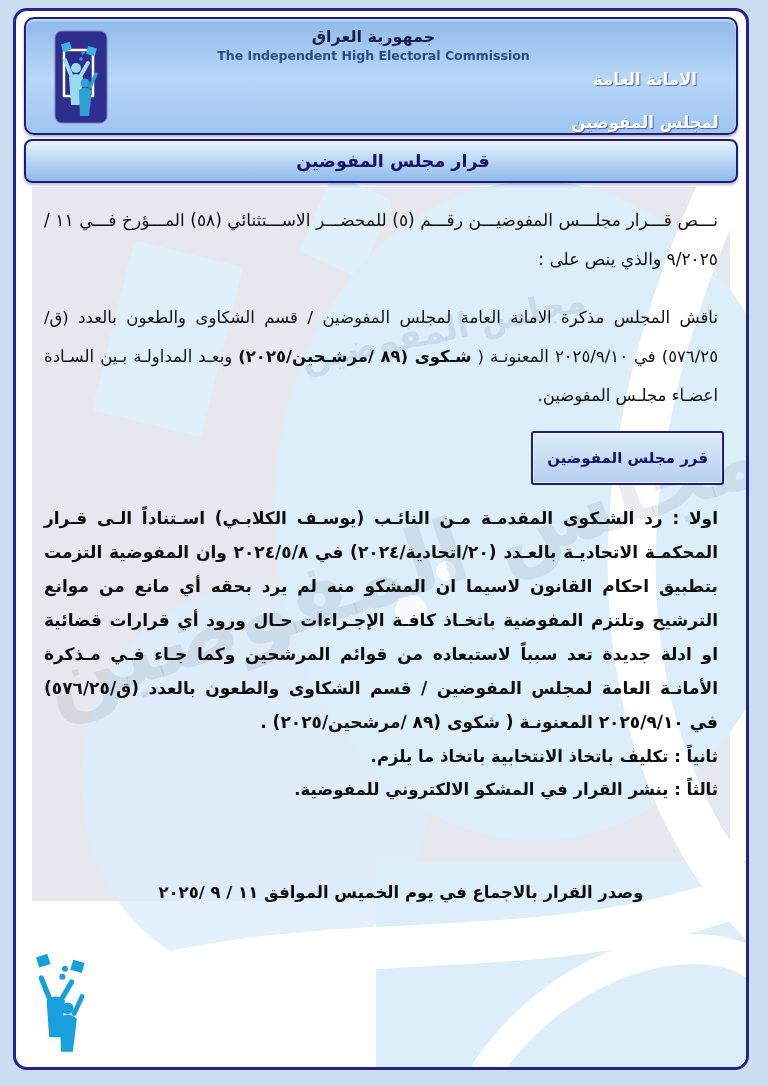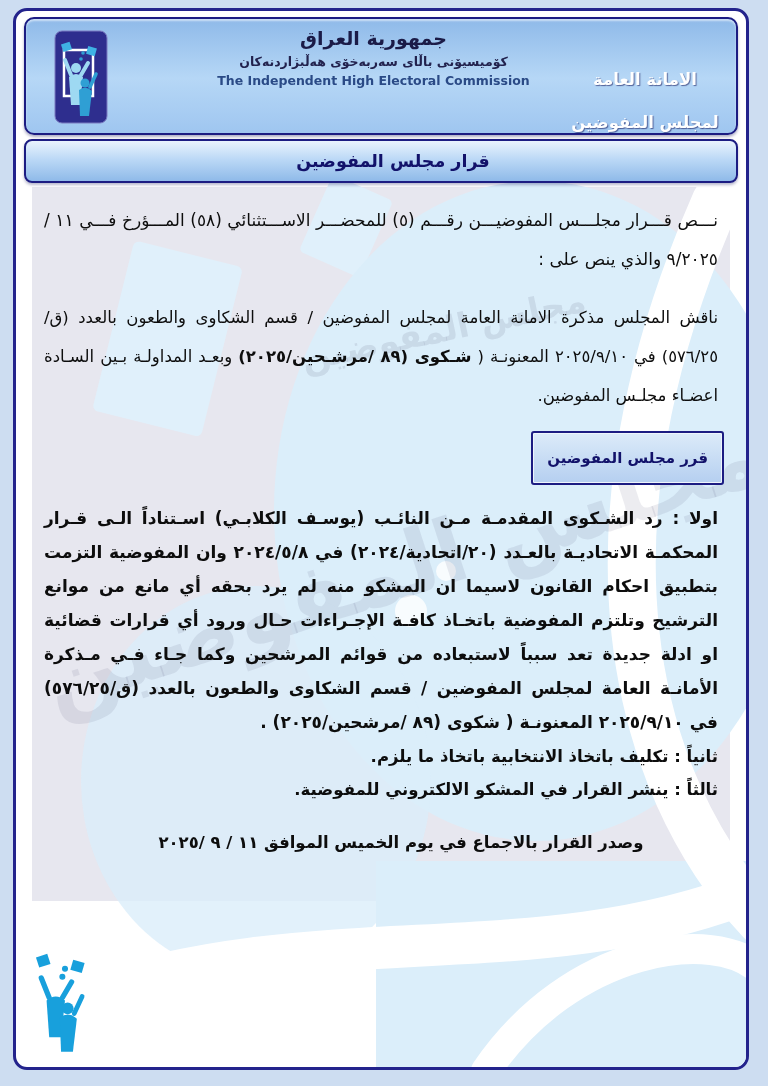--- a/index.html
+++ b/index.html
@@ -20,21 +20,21 @@
     border:2px solid #1c1c82;border-radius:10px;
     background:linear-gradient(180deg,#8fbae9 0%,#b6d7f6 52%,#9fc6f0 100%);
     box-shadow:inset 0 2px 2px rgba(255,255,255,.55), 0 2px 3px rgba(20,20,90,.35);
     z-index:3;
   }
   .logo-wrap{position:absolute;left:28px;top:11px;}
   .header-center{
     position:absolute;left:170px;right:185px;top:8px;
     text-align:center;color:#1b1b47;
   }
-  .org-ar1{font-size:19px;font-weight:bold;line-height:1.25;}
+  .org-ar1{font-size:16px;font-weight:bold;line-height:1.25;}
   .org-ar2{font-size:16px;font-weight:bold;line-height:1.3;}
   .org-ku{font-size:12.5px;font-weight:bold;line-height:1.7;color:#22224e;}
   .org-en{font-size:12.5px;font-weight:bold;color:#2a4a86;line-height:1.5;}
   .header-office{
     position:absolute;right:16px;top:40px;width:150px;
     text-align:center;color:#ffffff;font-weight:bold;font-size:16.5px;
     text-shadow:1px 1px 1px rgba(10,10,80,.55);
     direction:rtl;line-height:2.6;
   }
   
@@ -76,21 +76,21 @@
   }
   .p-first{
     margin:16px 12px 0;font-weight:bold;
     font-size:17px;line-height:2.0;text-align:justify;
   }
   .p-item{
     margin:4px 12px 0;font-weight:bold;
     font-size:16.5px;line-height:1.75;text-align:right;
   }
   .p-closing{
-    margin:28px 12px 0;font-weight:bold;
+    margin:78px 12px 0;font-weight:bold;
     font-size:16.5px;text-align:center;padding-left:40px;
   }
   .footer-logo-wrap{position:absolute;left:16px;bottom:2px;z-index:2;}
 </style>
 </head>
 <body>
 
 <div class="frame">
 
   <svg class="watermark-svg" width="730" height="1056" viewBox="0 0 730 1056">
@@ -133,21 +133,20 @@
 
         <g fill="#2f9fd4" stroke="#2f9fd4">
           <circle cx="31" cy="53" r="4.5" stroke="none"></circle>
           <path d="M25,60 q7,-5 13,1 l-3,25 h-9 z" stroke="none"></path>
           <path d="M36,57 L42,44" stroke-width="3.6" stroke-linecap="round" fill="none"></path>
         </g>
       </svg>
     </div>
     <div class="header-center">
       <div class="org-ar1">جمهورية العراق</div>
-      <div class="org-ku">كۆميسيۆنی باڵای سەربەخۆی هەڵبژاردنەکان</div>
       <div class="org-en">The Independent High Electoral Commission</div>
     </div>
     <div class="header-office">
       <div>الامانة العامة</div>
       <div>لمجلس المفوضين</div>
     </div>
   </div>
 
   <div class="title-bar">
     <span>قرار مجلس المفوضين</span>

